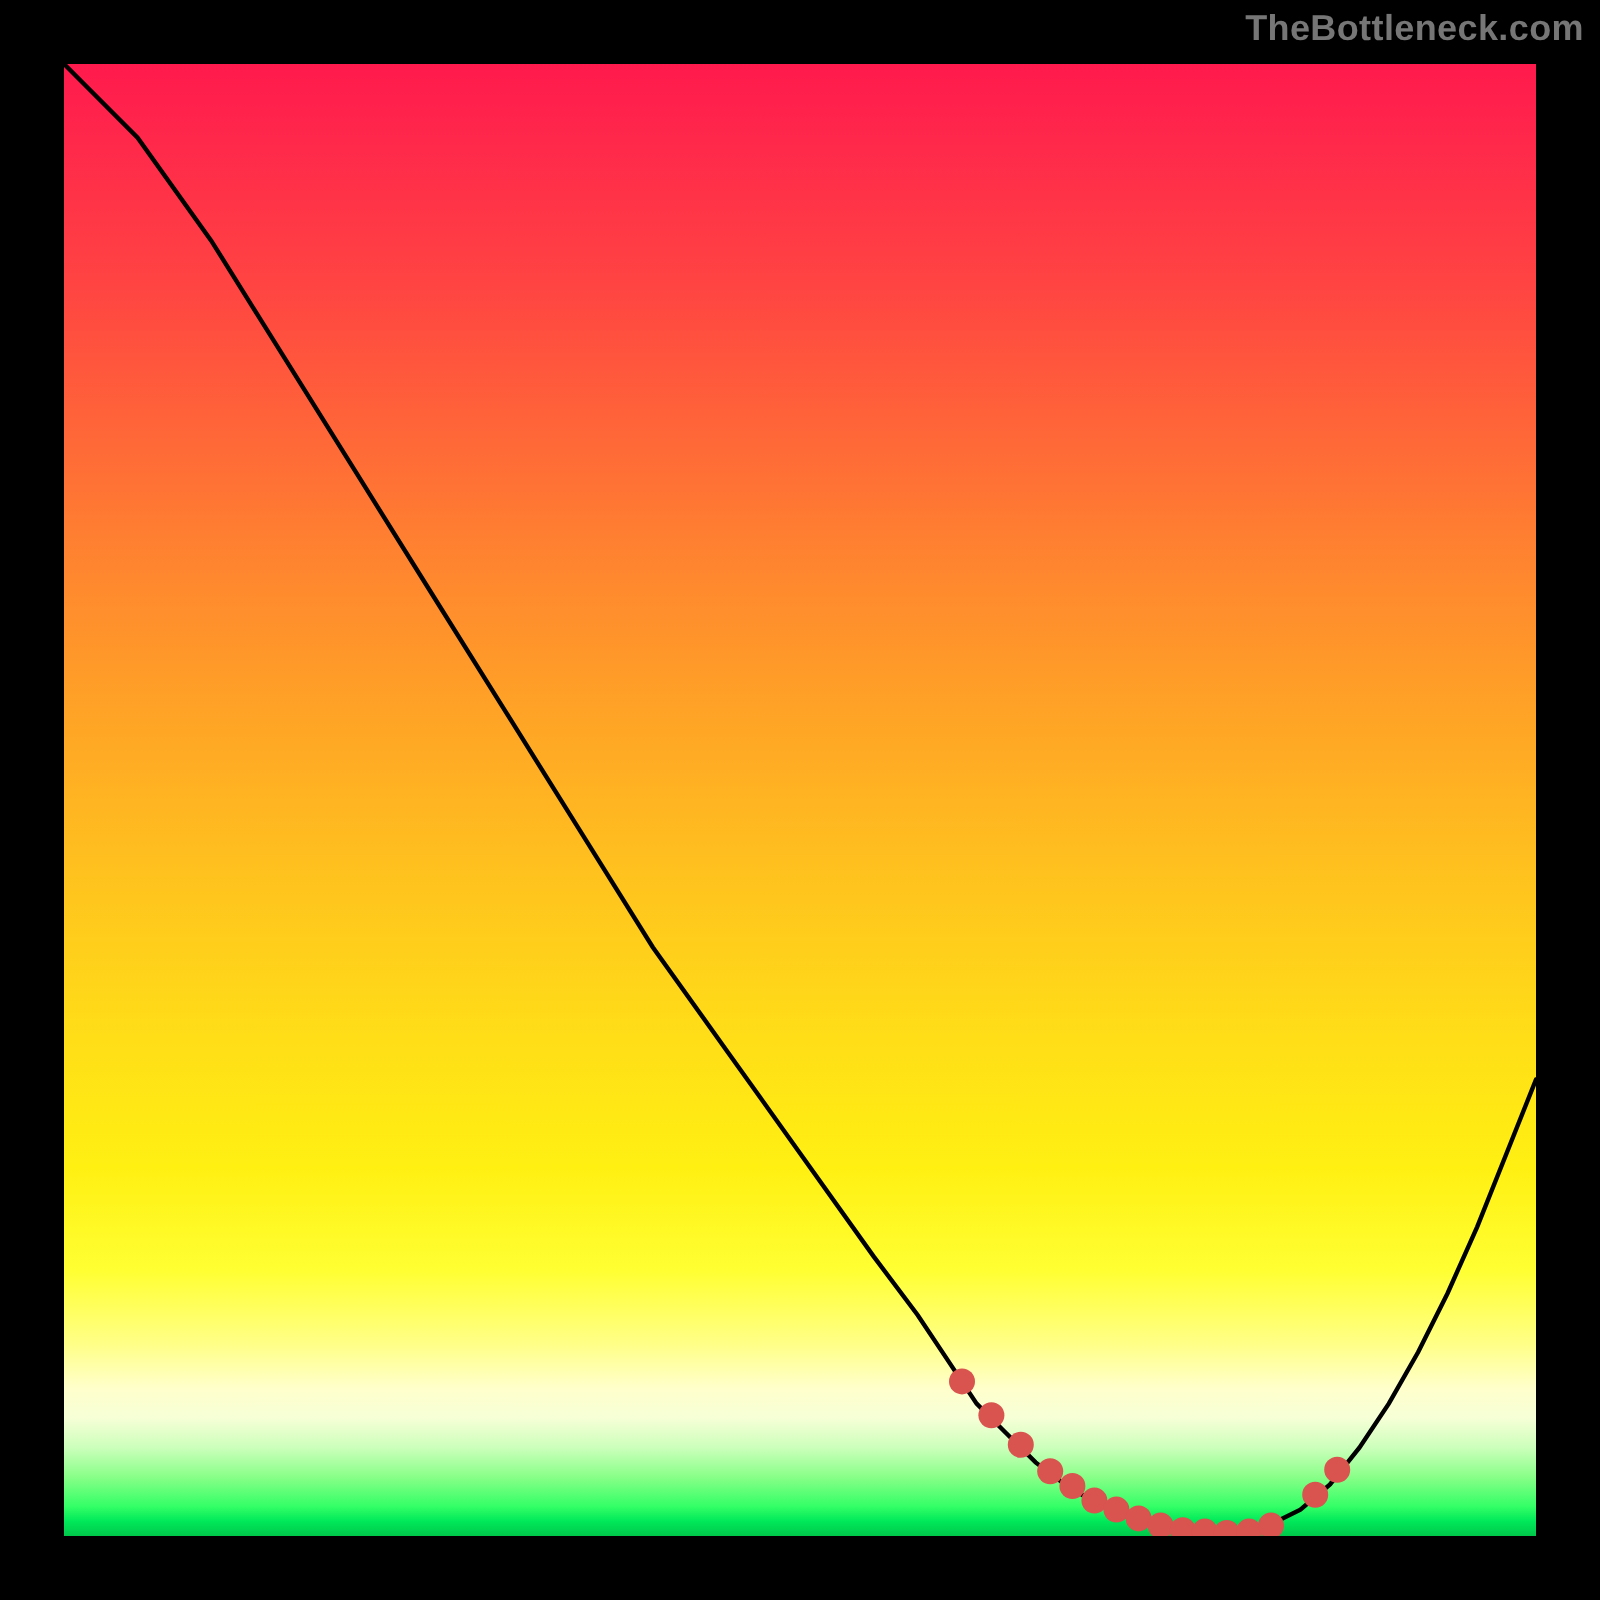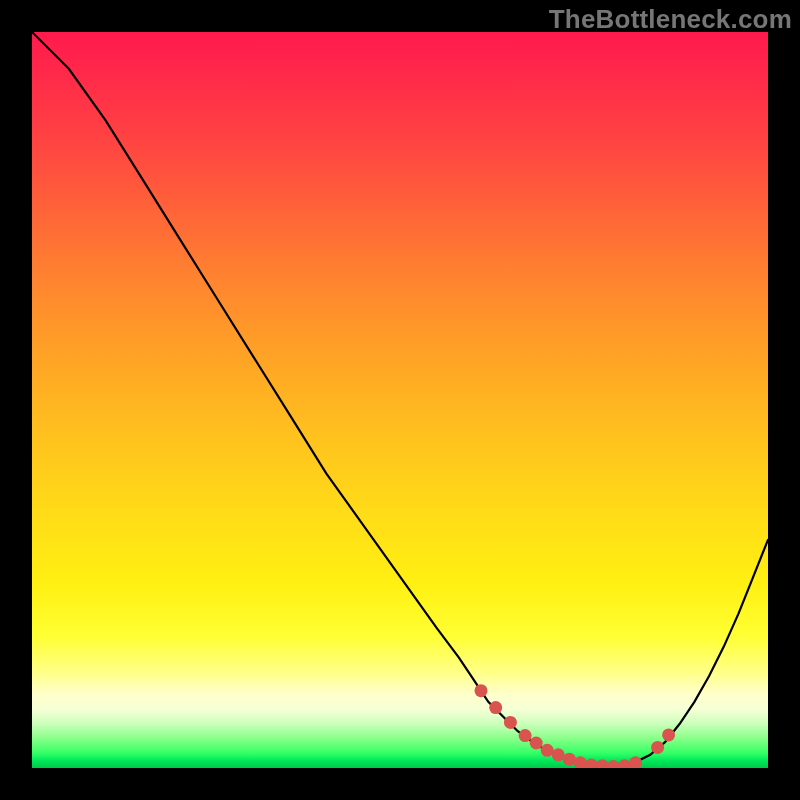--- a/index.html
+++ b/index.html
@@ -8,21 +8,21 @@
     position: relative;
     width: 800px;
     height: 800px;
     background: #000;
   }
   .watermark {
     position: absolute;
     top: 4px;
     right: 8px;
     font-family: Arial, Helvetica, sans-serif;
-    font-size: 26px;
+    font-size: 18px;
     font-weight: bold;
     color: #767676;
     letter-spacing: 0.2px;
   }
   .plot-area {
     position: absolute;
     left: 32px;
     top: 32px;
     width: 736px;
     height: 736px;

